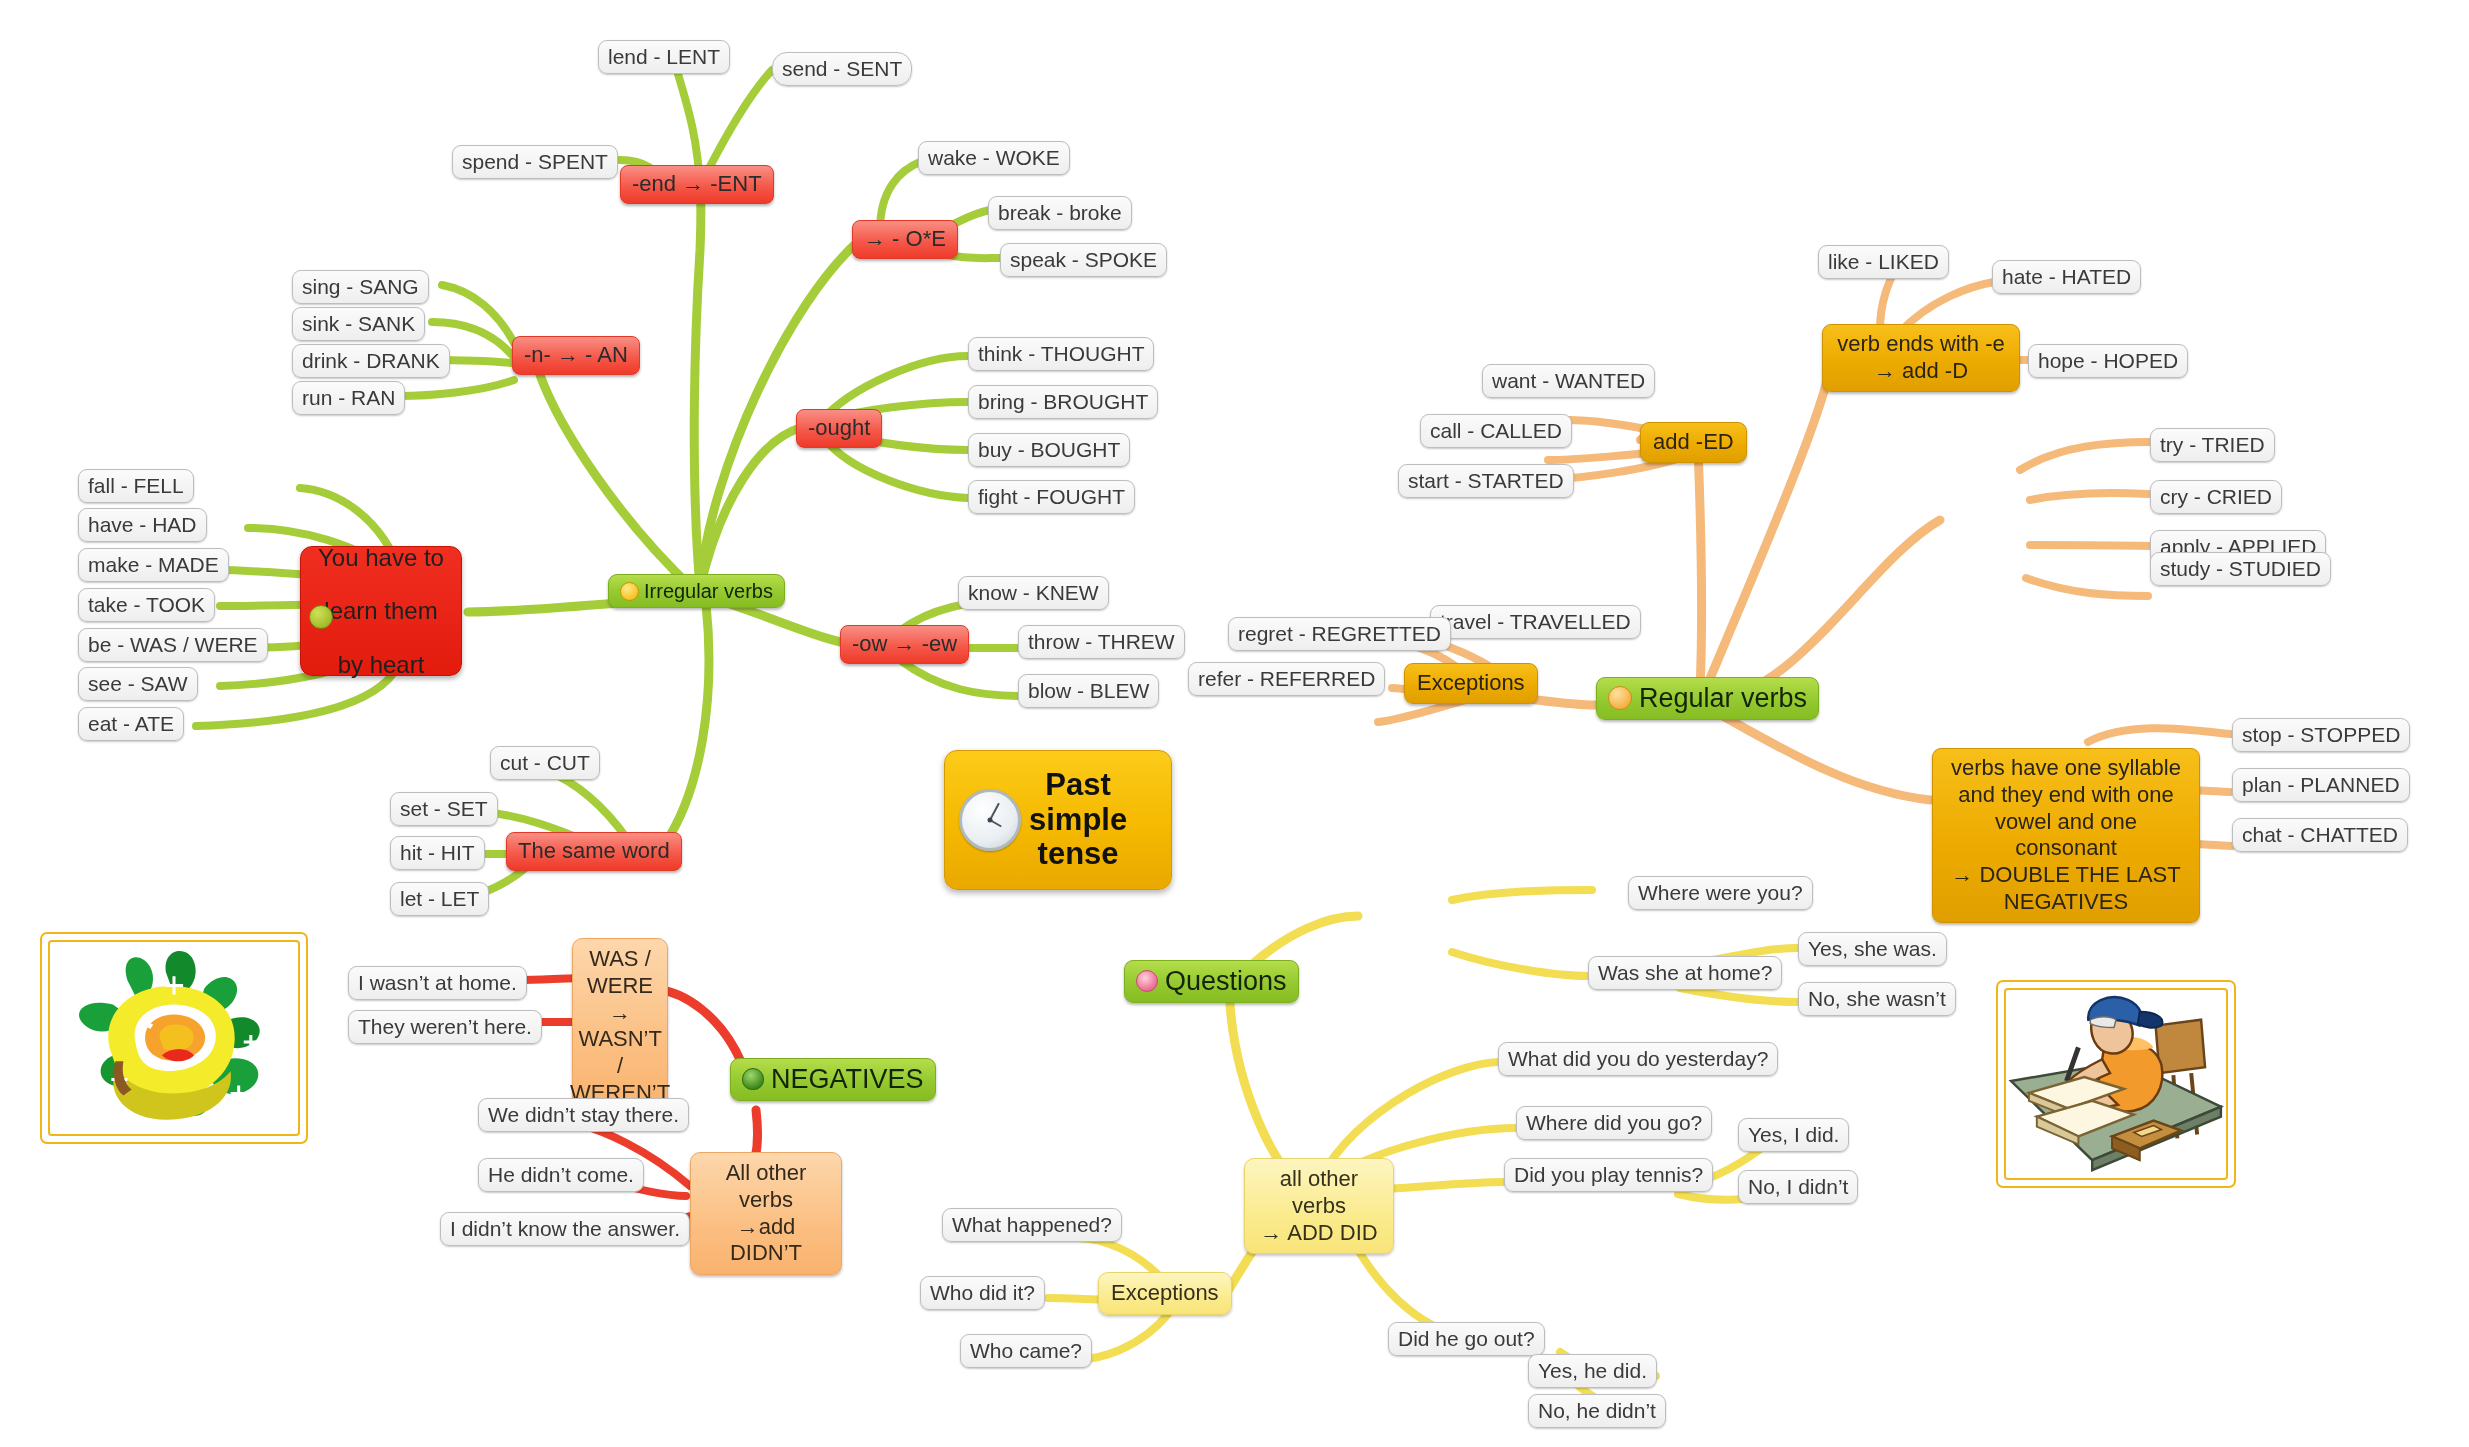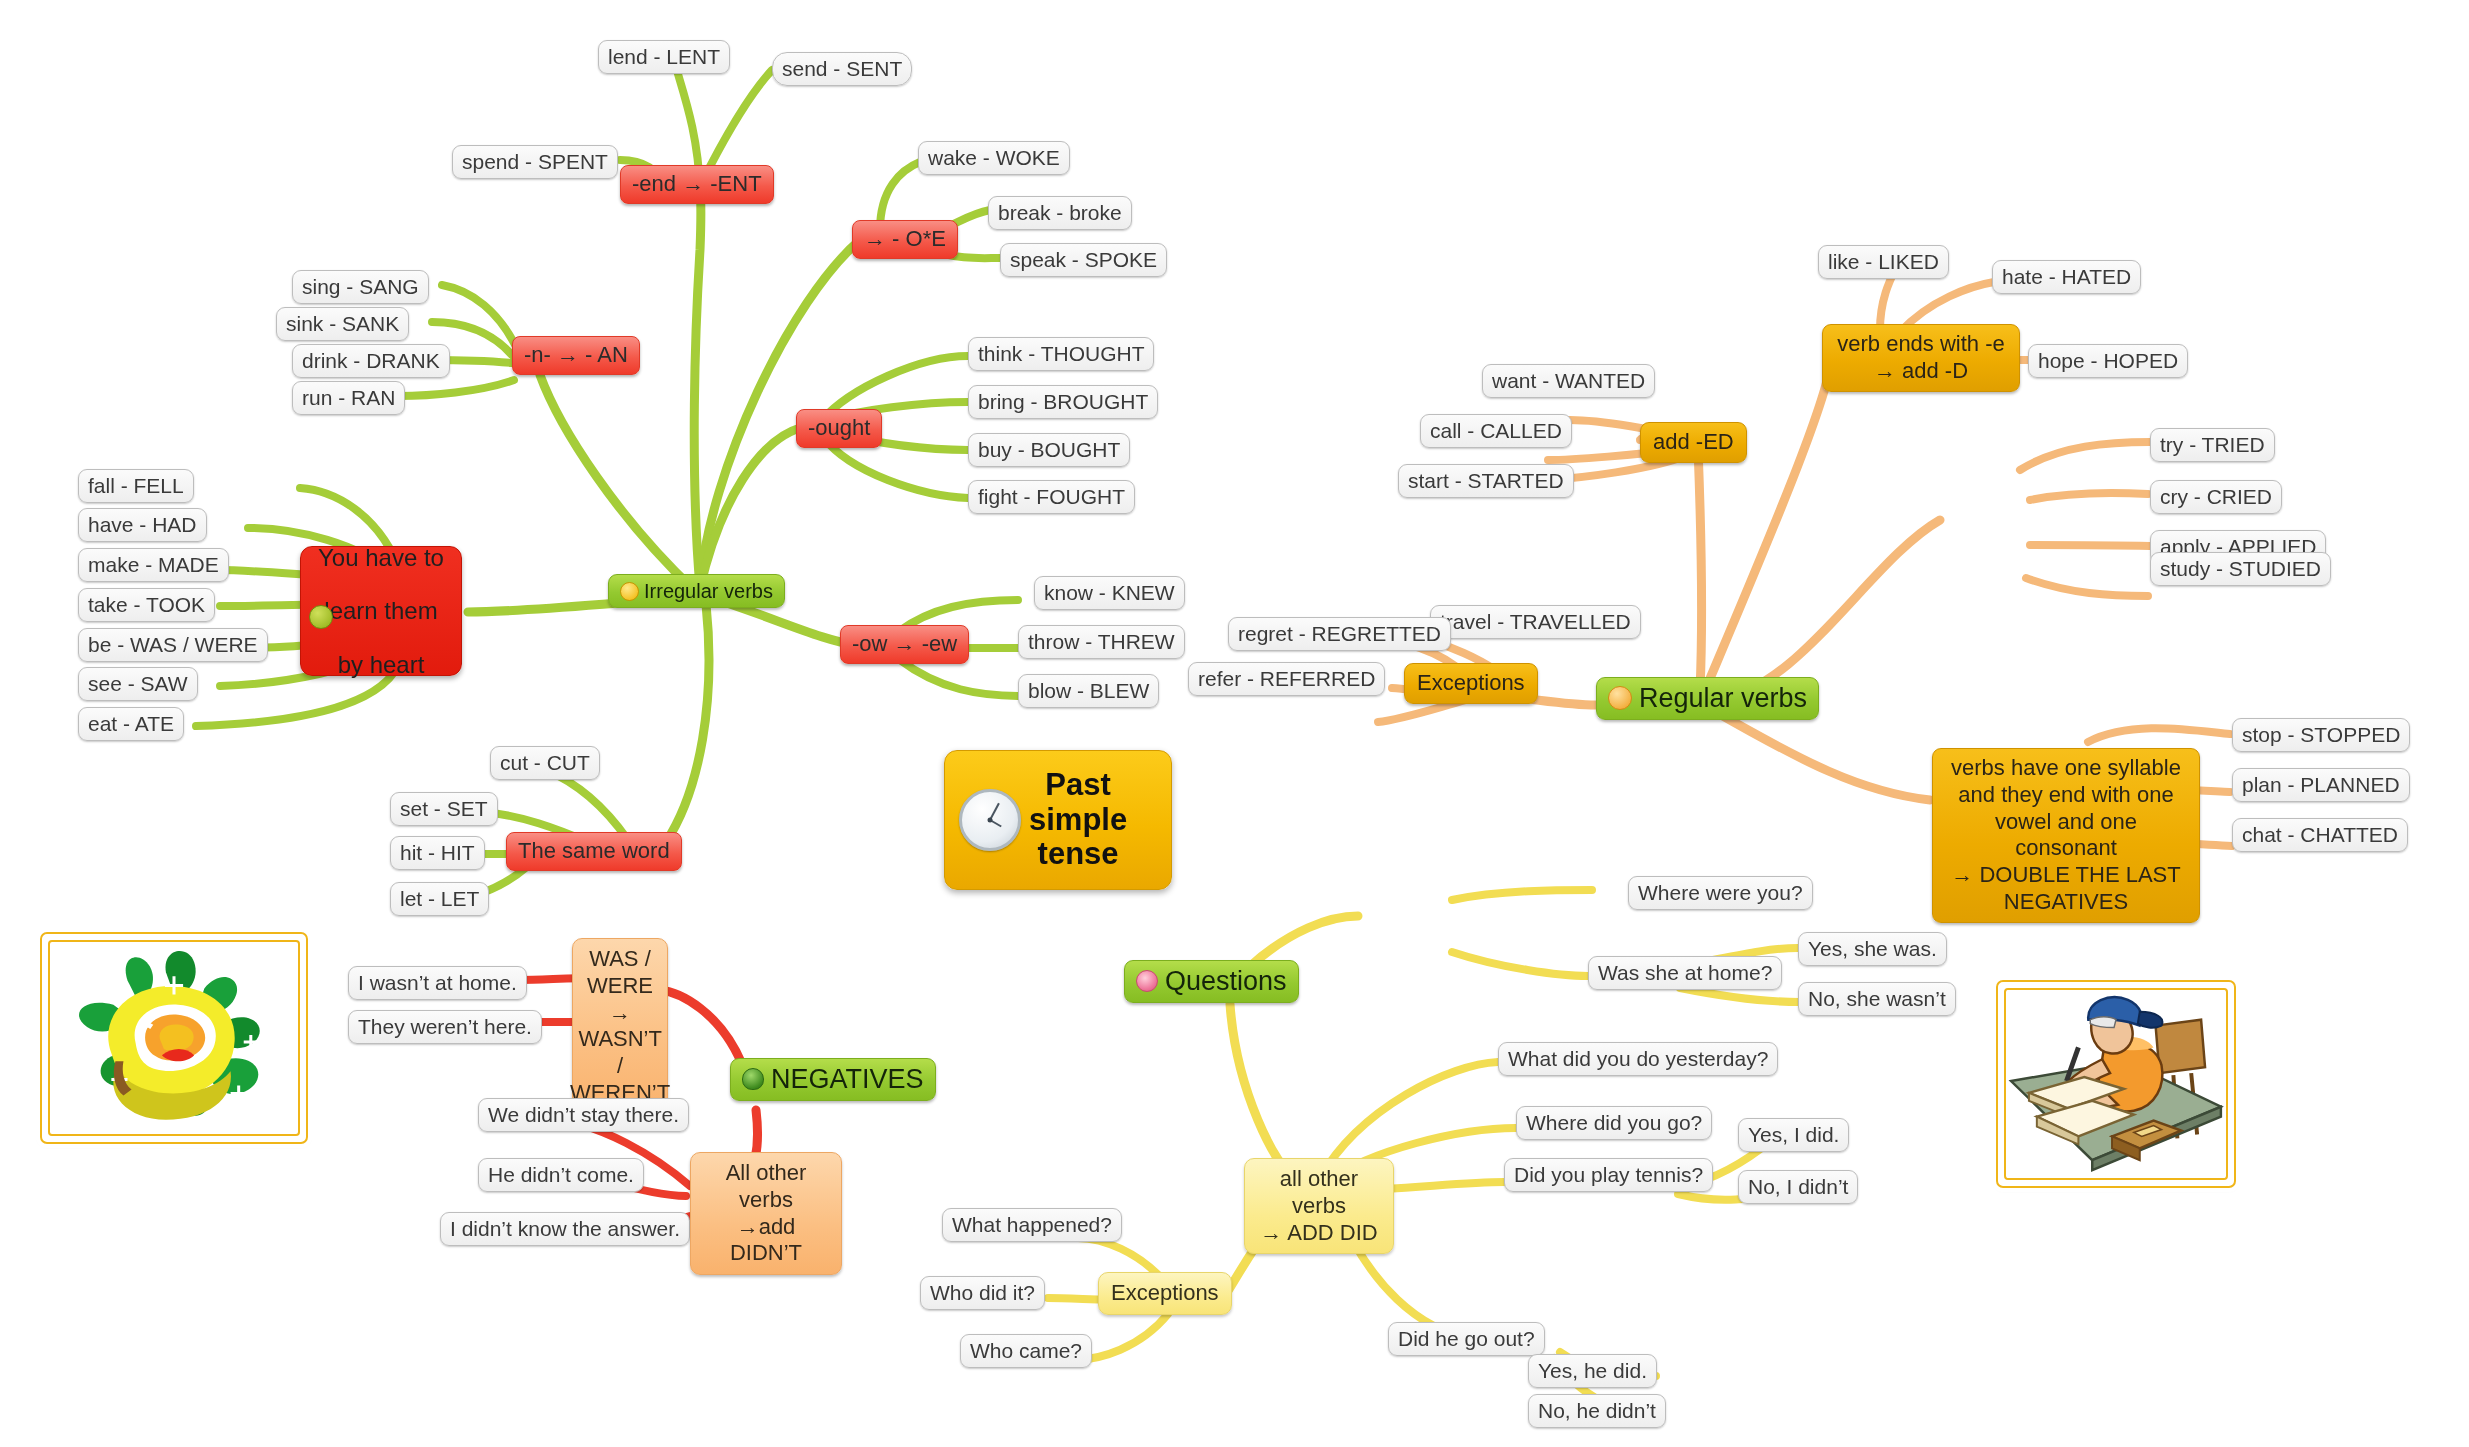--- a/index.html
+++ b/index.html
@@ -198,21 +198,21 @@
   <div class="node leaf" style="left:772px;top:52px;border-radius:15px;">send - SENT</div>
   <div class="node leaf" style="left:452px;top:145px;">spend - SPENT</div>
   <div class="node red-sub" style="left:620px;top:165px;">-end → -ENT</div>
 
   <div class="node leaf" style="left:918px;top:141px;">wake - WOKE</div>
   <div class="node leaf" style="left:988px;top:196px;">break - broke</div>
   <div class="node leaf" style="left:1000px;top:243px;">speak - SPOKE</div>
   <div class="node red-sub" style="left:852px;top:220px;">→ - O*E</div>
 
   <div class="node leaf" style="left:292px;top:270px;">sing - SANG</div>
-  <div class="node leaf" style="left:276px;top:307px;">sink - SANK</div>
+  <div class="node leaf" style="left:292px;top:307px;">sink - SANK</div>
   <div class="node leaf" style="left:292px;top:344px;">drink - DRANK</div>
   <div class="node leaf" style="left:292px;top:381px;">run - RAN</div>
   <div class="node red-sub" style="left:512px;top:336px;">-n- → - AN</div>
 
   <div class="node leaf" style="left:968px;top:337px;">think - THOUGHT</div>
   <div class="node leaf" style="left:968px;top:385px;">bring - BROUGHT</div>
   <div class="node leaf" style="left:968px;top:433px;">buy - BOUGHT</div>
   <div class="node leaf" style="left:968px;top:480px;">fight - FOUGHT</div>
   <div class="node red-sub" style="left:796px;top:409px;">-ought</div>
 
@@ -232,21 +232,21 @@
     <span>learn them</span>
     <span>by heart</span>
   </div>
 
   <div class="node green-node" style="left:608px;top:574px;font-size:20px;">
     <span class="icon-inline" style="width:17px;height:17px;border-radius:50%;margin-right:5px;
                  background:radial-gradient(circle at 36% 30%,#ffe98a,#f0b400);border:1px solid #c89500;"></span>
     <span>Irregular verbs</span>
   </div>
 
-  <div class="node leaf" style="left:1034px;top:576px;text-align:center;">know - KNEW</div>
+  <div class="node leaf" style="left:958px;top:576px;text-align:center;">know - KNEW</div>
   <div class="node leaf" style="left:1018px;top:625px;">throw - THREW</div>
   <div class="node leaf" style="left:1018px;top:674px;">blow - BLEW</div>
   <div class="node red-sub" style="left:840px;top:625px;">-ow → -ew</div>
 
   <div class="node leaf" style="left:490px;top:746px;">cut - CUT</div>
   <div class="node leaf" style="left:390px;top:792px;">set - SET</div>
   <div class="node leaf" style="left:390px;top:836px;">hit - HIT</div>
   <div class="node leaf" style="left:390px;top:882px;">let - LET</div>
   <div class="node red-sub" style="left:506px;top:832px;">The same word</div>
 

